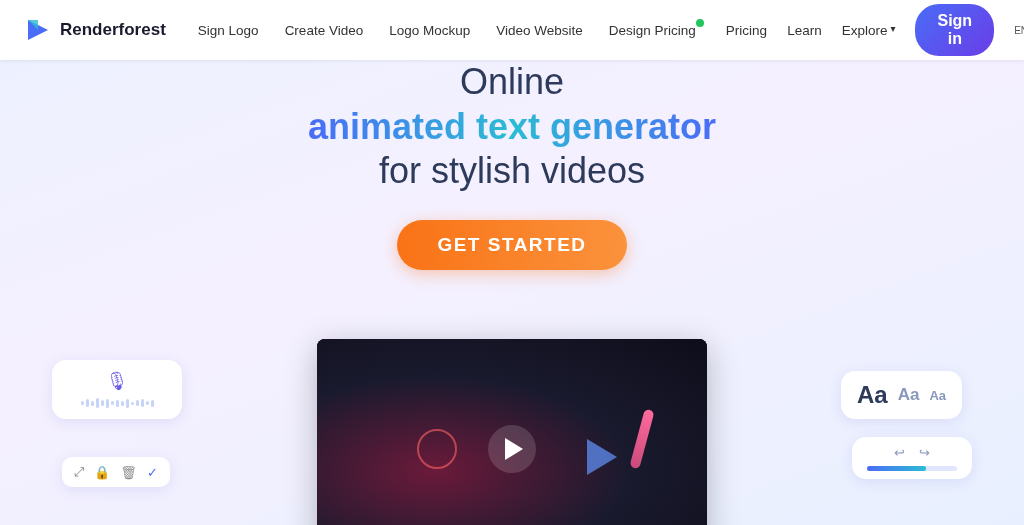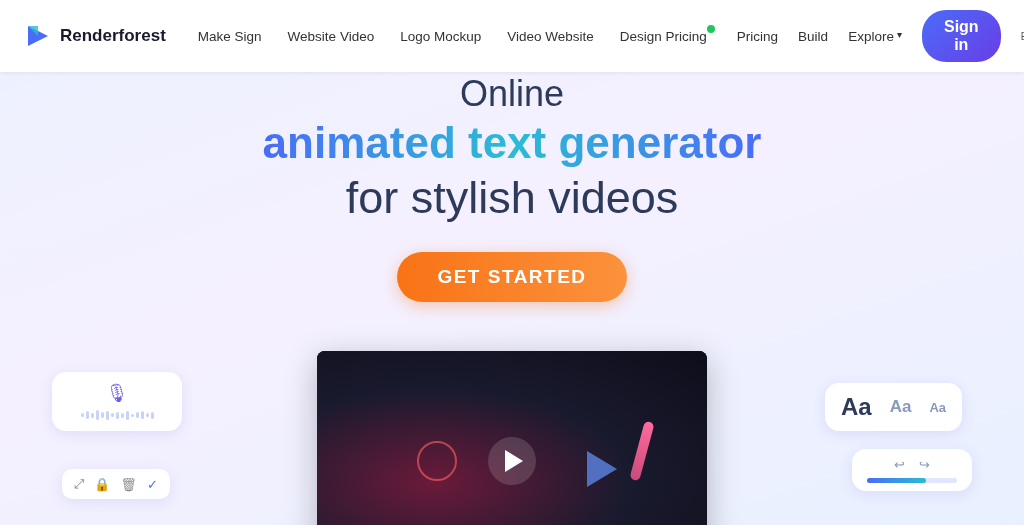--- a/index.html
+++ b/index.html
@@ -7,21 +7,21 @@
 
     
     .navbar {
       position: relative;
       z-index: 10;
       display: flex;
       align-items: center;
       justify-content: space-between;
       background: #fff;
       padding: 0 24px;
-      height: 72px;
+      height: 60px;
       box-shadow: 0 1px 4px rgba(0,0,0,0.07);
     }
     .navbar-left { display: flex; align-items: center; gap: 32px; }
     .logo { display: flex; align-items: center; gap: 8px; font-size: 17px; font-weight: 700; color: #1a1a2e; }
     .logo-icon { width: 28px; height: 28px; }
     .nav-links { display: flex; align-items: center; gap: 26px; }
     .nav-link { font-size: 13.5px; color: #333; text-decoration: none; cursor: pointer; white-space: nowrap; }
     .nav-badge { position: relative; }
     .nav-badge::after {
       content: '';
@@ -50,26 +50,26 @@
       background: linear-gradient(160deg, #edf1ff 0%, #f5f0ff 40%, #e8f0ff 100%);
       display: flex;
       flex-direction: column;
       align-items: center;
       position: relative;
       height: 469px;
       overflow: hidden;
     }
     .hero-title { font-size: 36px; color: #2d3a5a; font-weight: 400; text-align: center; line-height: 1.2; }
     .hero-gradient { 
-      font-size: 44px; font-weight: 700; text-align: center;
+      font-size: 36px; font-weight: 700; text-align: center;
       background: linear-gradient(90deg, #4a6cf7 0%, #2bbcd4 50%, #4a6cf7 100%);
       -webkit-background-clip: text; -webkit-text-fill-color: transparent; background-clip: text;
       line-height: 1.2; margin: 2px 0;
     }
-    .hero-subtitle { font-size: 45px; color: #2d3a5a; font-weight: 400; text-align: center; margin-bottom: 28px; }
+    .hero-subtitle { font-size: 36px; color: #2d3a5a; font-weight: 400; text-align: center; margin-bottom: 28px; }
     .get-started-btn {
       background: linear-gradient(90deg, #f97316 0%, #fb923c 100%);
       color: #fff;
       border: none;
       border-radius: 32px;
       padding: 14px 40px;
       font-size: 19px;
       font-weight: 700;
       letter-spacing: 1.5px;
       cursor: pointer;
@@ -160,21 +160,21 @@
     .deco-toolbar-icon { font-size: 13px; color: #888; cursor: pointer; }
     .deco-toolbar-check { font-size: 13px; color: #4a6cf7; cursor: pointer; }
 
     .deco-fonts {
       position: absolute;
       right: 62px;
       bottom: 110px;
       background: #fff;
       border-radius: 14px;
       padding: 10px 16px;
-      display: flex; gap: 18px; align-items: center;
+      display: flex; gap: 10px; align-items: center;
       box-shadow: 0 3px 14px rgba(80,80,200,0.12);
       margin-top: 38px;
     }
     .font-aa-big { font-size: 24px; font-weight: 700; color: #2d3a5a; }
     .font-aa-mid { font-size: 17px; font-weight: 700; color: #8899bb; }
     .font-aa-small { font-size: 13px; font-weight: 700; color: #8899bb; }
 
     .deco-slider {
       position: absolute;
       right: 52px;
@@ -222,31 +222,31 @@
 <nav class="navbar">
   <div class="navbar-left">
     <div class="logo">
       <svg class="logo-icon" viewBox="0 0 28 28">
         <polygon points="4,4 24,14 4,24" fill="#4a6cf7"></polygon>
         <polygon points="4,4 14,4 14,14" fill="#2bbcd4" opacity="0.8"></polygon>
       </svg>
       <span>Renderforest</span>
     </div>
     <nav class="nav-links">
-      <a class="nav-link">Make Sign</a>
-      <a class="nav-link">Website Video</a>
+      <a class="nav-link">Sign Logo</a>
+      <a class="nav-link">Create Video</a>
       <a class="nav-link">Logo Mockup</a>
       <a class="nav-link">Video Website</a>
       <a class="nav-link nav-badge">Design Pricing</a>
     </nav>
   </div>
   <div class="navbar-right">
     <div class="nav-right-links">
       <a class="nav-link">Pricing</a>
-      <a class="nav-link">Build</a>
+      <a class="nav-link">Learn</a>
       <a class="nav-link" style="display:flex;align-items:flex-start;gap:3px;">Explore <span style="font-size:10px;">▾</span></a>
     </div>
     <button class="sign-in-btn">Sign in</button>
     <span class="lang-selector">
       <span>EN</span>
       <span>▾</span>
     </span>
   </div>
 </nav>
 

